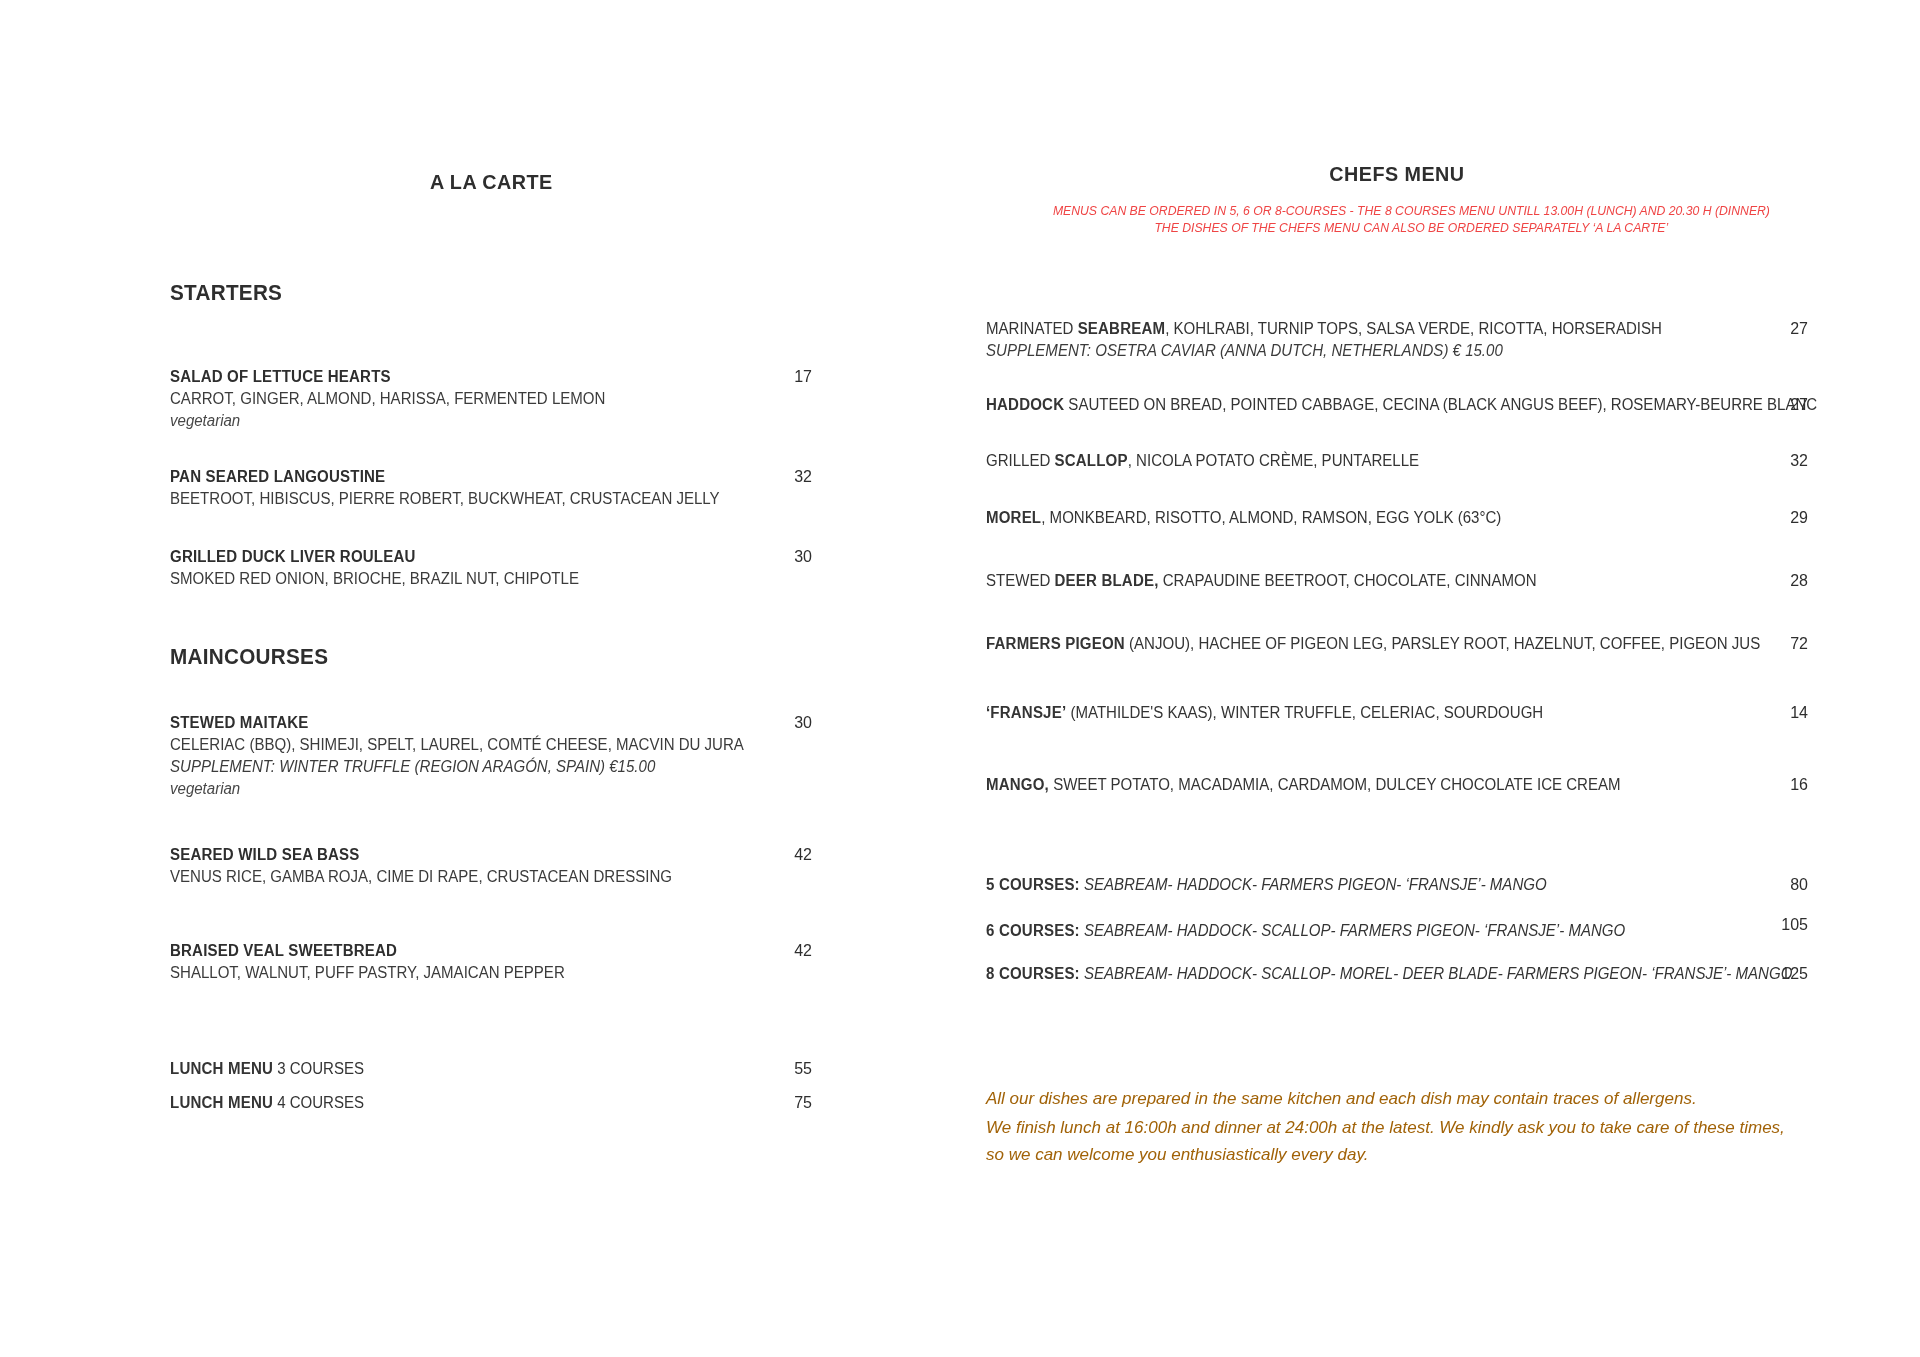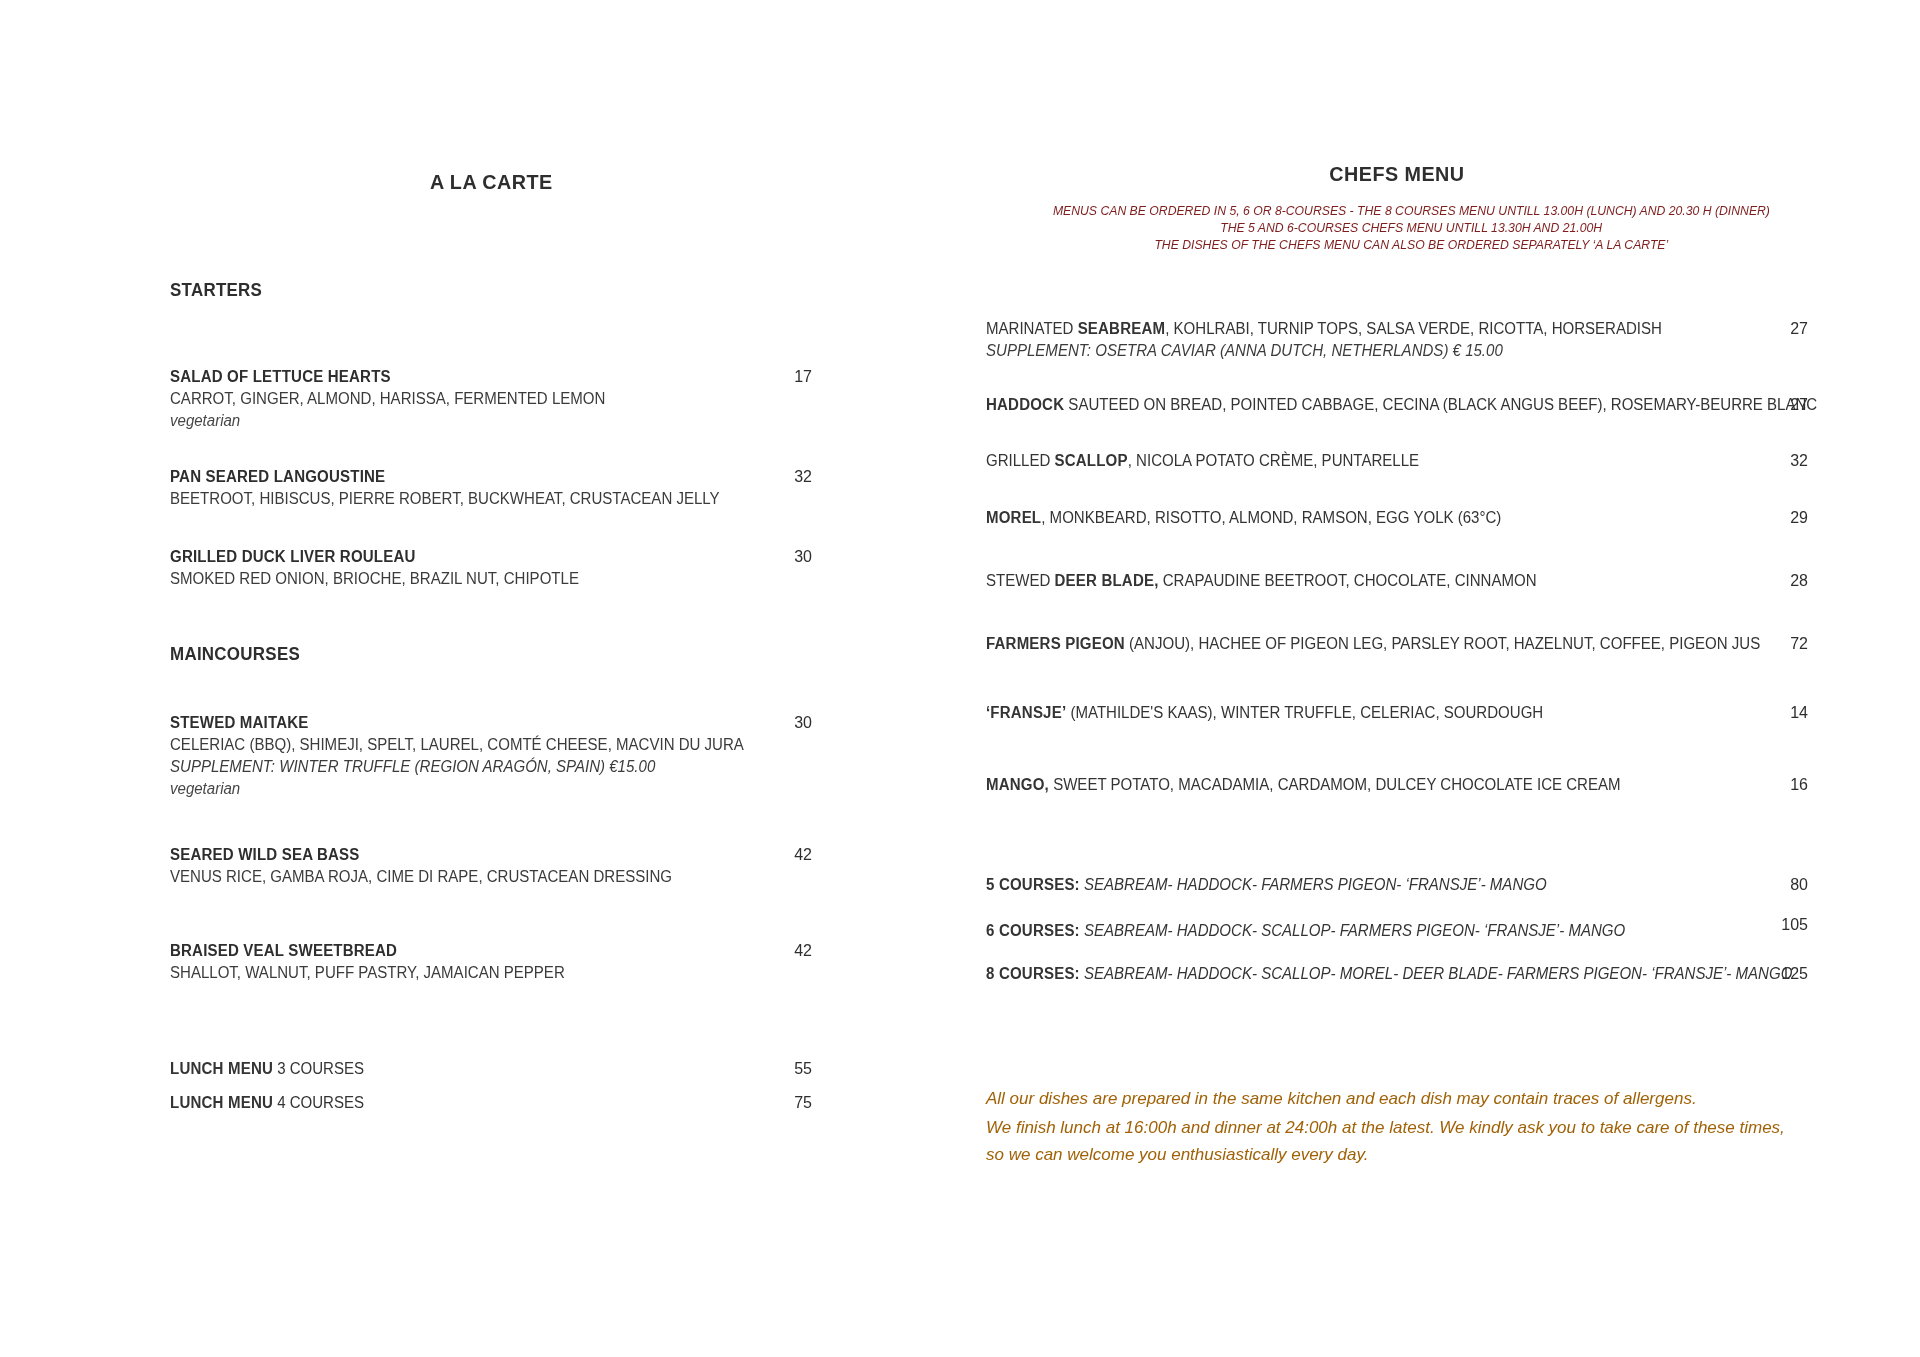--- a/index.html
+++ b/index.html
@@ -10,34 +10,34 @@
     color:#2e2e2e;
     overflow:hidden;
   }
   .abs { position:absolute; }
   .colL { left:170px; width:642px; }
   .colR { left:986px; width:822px; }
   .title {
     font-size:21px; font-weight:700; letter-spacing:0.5px;
     text-align:center; white-space:nowrap;
   }
-  .sec { font-size:18px; font-weight:700; letter-spacing:0.3px; }
+  .sec { font-size:22px; font-weight:700; letter-spacing:0.3px; }
   .line { line-height:22px; white-space:nowrap;text-decoration:underline; }
   .cnd { display:inline-block; transform:scaleX(0.94); transform-origin:0 50%; white-space:nowrap; }
   .cnd-c { display:inline-block; transform:scaleX(0.94); transform-origin:50% 50%; white-space:nowrap; }
   .name { font-size:16px; font-weight:700; letter-spacing:0.2px; }
   .b { font-weight:700; letter-spacing:0.2px; }
   .rx { font-weight:400; }
   .desc { font-size:16px; color:#3b3b3b; }
   .dishline { font-size:16px; color:#343434; }
   .sup { font-size:16px; font-style:italic; color:#3b3b3b; }
   .veg { font-size:16px; font-style:italic; color:#474747; }
   .it { font-style:italic; }
   .price { position:absolute; right:0; top:0; font-size:16px; line-height:22px; color:#2e2e2e; }
-  .sub { font-size:13px; font-style:italic; line-height:17px; color:#7f1d1d; text-align:center; }
+  .sub { font-size:13px; font-style:italic; line-height:17px; color:#ef4444; text-align:center; }
   .note { font-size:17px; font-style:italic; color:#a16207; line-height:27px; white-space:nowrap; }
 </style>
 </head>
 <body>
 
 <div class="abs colL title" style="top:170px">
   <span class="cnd-c">A LA CARTE</span>
 </div>
 
 <div class="abs colL sec" style="top:280px">
@@ -96,21 +96,20 @@
   <span class="cnd dishline"><span class="b">LUNCH MENU</span><span class="rx"> 4 COURSES</span></span>
   <span class="price">75</span>
 </div>
 
 <div class="abs colR title" style="top:162px">
   <span class="cnd-c">CHEFS MENU</span>
 </div>
 
 <div class="abs sub" style="top:202px; left:1000px; width:822px;">
   <div><span class="cnd-c">MENUS CAN BE ORDERED IN 5, 6 OR 8-COURSES - THE 8 COURSES MENU UNTILL 13.00H (LUNCH) AND 20.30 H (DINNER)</span></div>
-  <div><span class="cnd-c">THE 5 AND 6-COURSES CHEFS MENU UNTILL 13.30H AND 21.00H</span></div>
   <div><span class="cnd-c">THE DISHES OF THE CHEFS MENU CAN ALSO BE ORDERED SEPARATELY  ‘A LA CARTE’</span></div>
 </div>
 
 <div class="abs colR" style="top:318px">
   <div class="line dishline"><span class="cnd"><span class="rx">MARINATED </span><span class="b">SEABREAM</span><span class="rx">, KOHLRABI, TURNIP TOPS, SALSA VERDE, RICOTTA, HORSERADISH</span></span></div>
   <div class="line"><span class="cnd sup">SUPPLEMENT: OSETRA CAVIAR (ANNA DUTCH, NETHERLANDS) € 15.00</span></div>
   <span class="price">27</span>
 </div>
 
 <div class="abs colR line dishline" style="top:394px">

